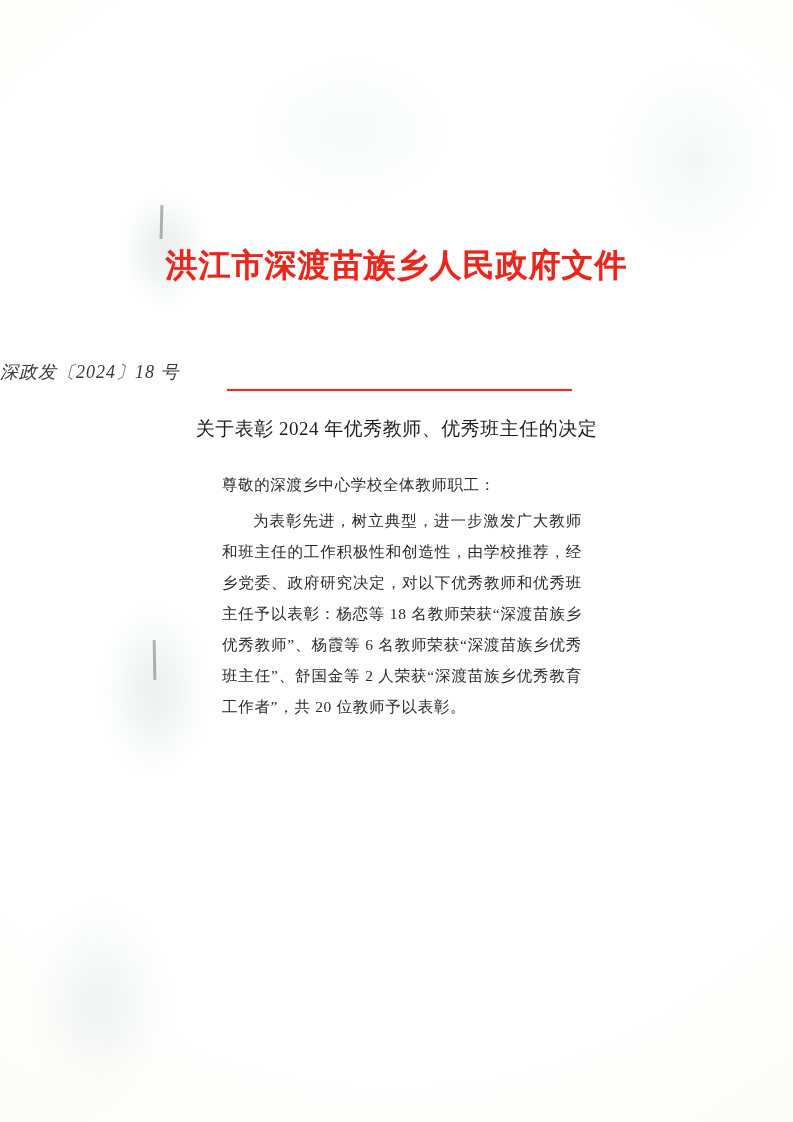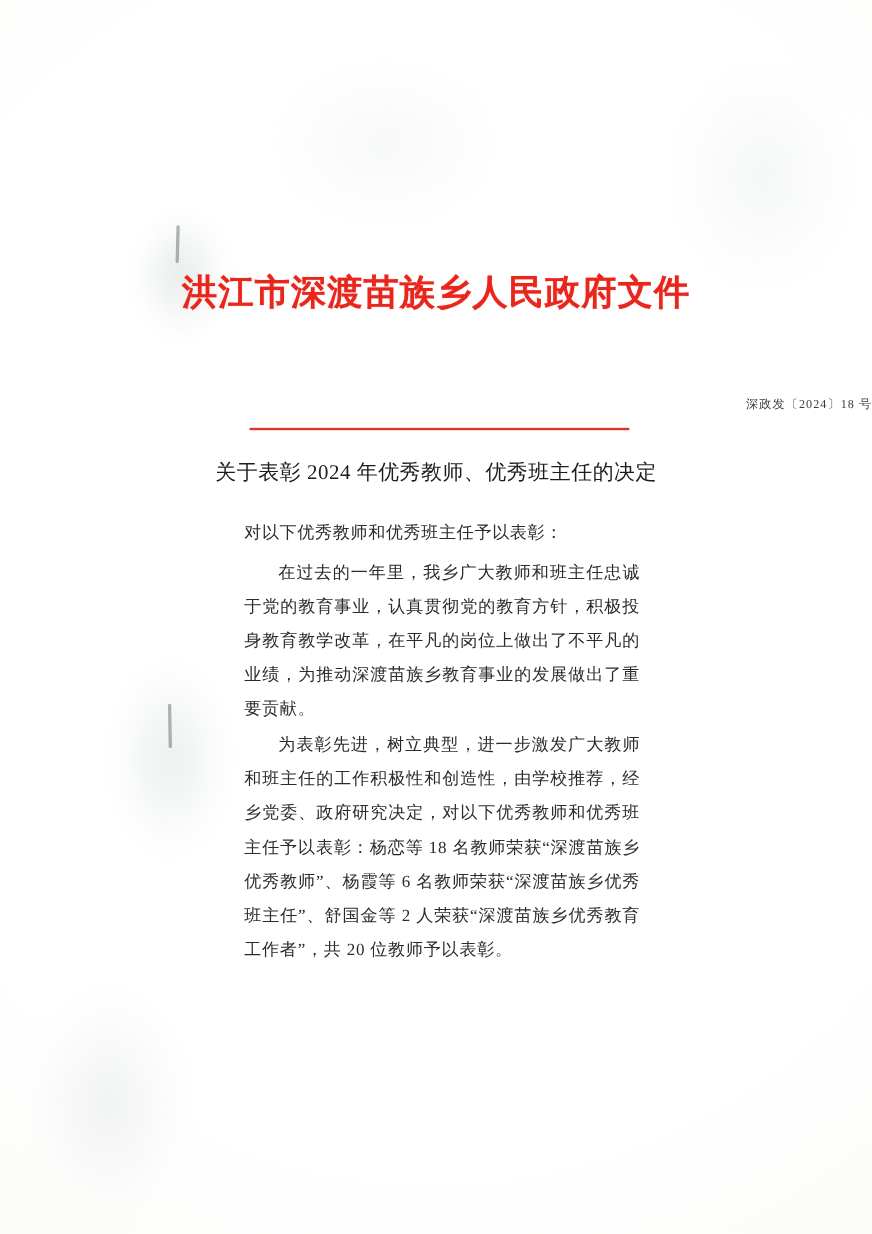--- a/index.html
+++ b/index.html
@@ -91,24 +91,25 @@
     text-shadow: 0 0 1px rgba(232,38,28,0.55);
     white-space: nowrap;
   }
 
   
   .doc-number {
     position: absolute;
     top: 360px;
     left: 0;
     width: 100%;
-    text-align: right;
-    font-size: 11px;
+    text-align: left;
+    font-size: 18px;
     color: #3a3a3a;
     letter-spacing: 1px;
+    font-style: italic;
   }
 
   
   .red-rule {
     position: absolute;
     top: 389px;
     left: 227px;
     width: 345px;
     height: 2px;
     background: #e0342a;
@@ -174,18 +175,17 @@
 
   <div class="masthead">洪江市深渡苗族乡人民政府文件</div>
 
   <div class="doc-number">深政发〔2024〕18 号</div>
 
   <div class="red-rule"></div>
 
   <div class="doc-title">关于表彰 2024 年优秀教师、优秀班主任的决定</div>
 
   <div class="body-wrap">
-    <div class="salutation">对以下优秀教师和优秀班主任予以表彰：</div>
-    <p class="para">在过去的一年里，我乡广大教师和班主任忠诚于党的教育事业，认真贯彻党的教育方针，积极投身教育教学改革，在平凡的岗位上做出了不平凡的业绩，为推动深渡苗族乡教育事业的发展做出了重要贡献。</p>
+    <div class="salutation">尊敬的深渡乡中心学校全体教师职工：</div>
     <p class="para">为表彰先进，树立典型，进一步激发广大教师和班主任的工作积极性和创造性，由学校推荐，经乡党委、政府研究决定，对以下优秀教师和优秀班主任予以表彰：杨恋等 18 名教师荣获“深渡苗族乡优秀教师”、杨霞等 6 名教师荣获“深渡苗族乡优秀班主任”、舒国金等 2 人荣获“深渡苗族乡优秀教育工作者”，共 20 位教师予以表彰。</p>
   </div>
 
 </div>
 
 </body></html>

